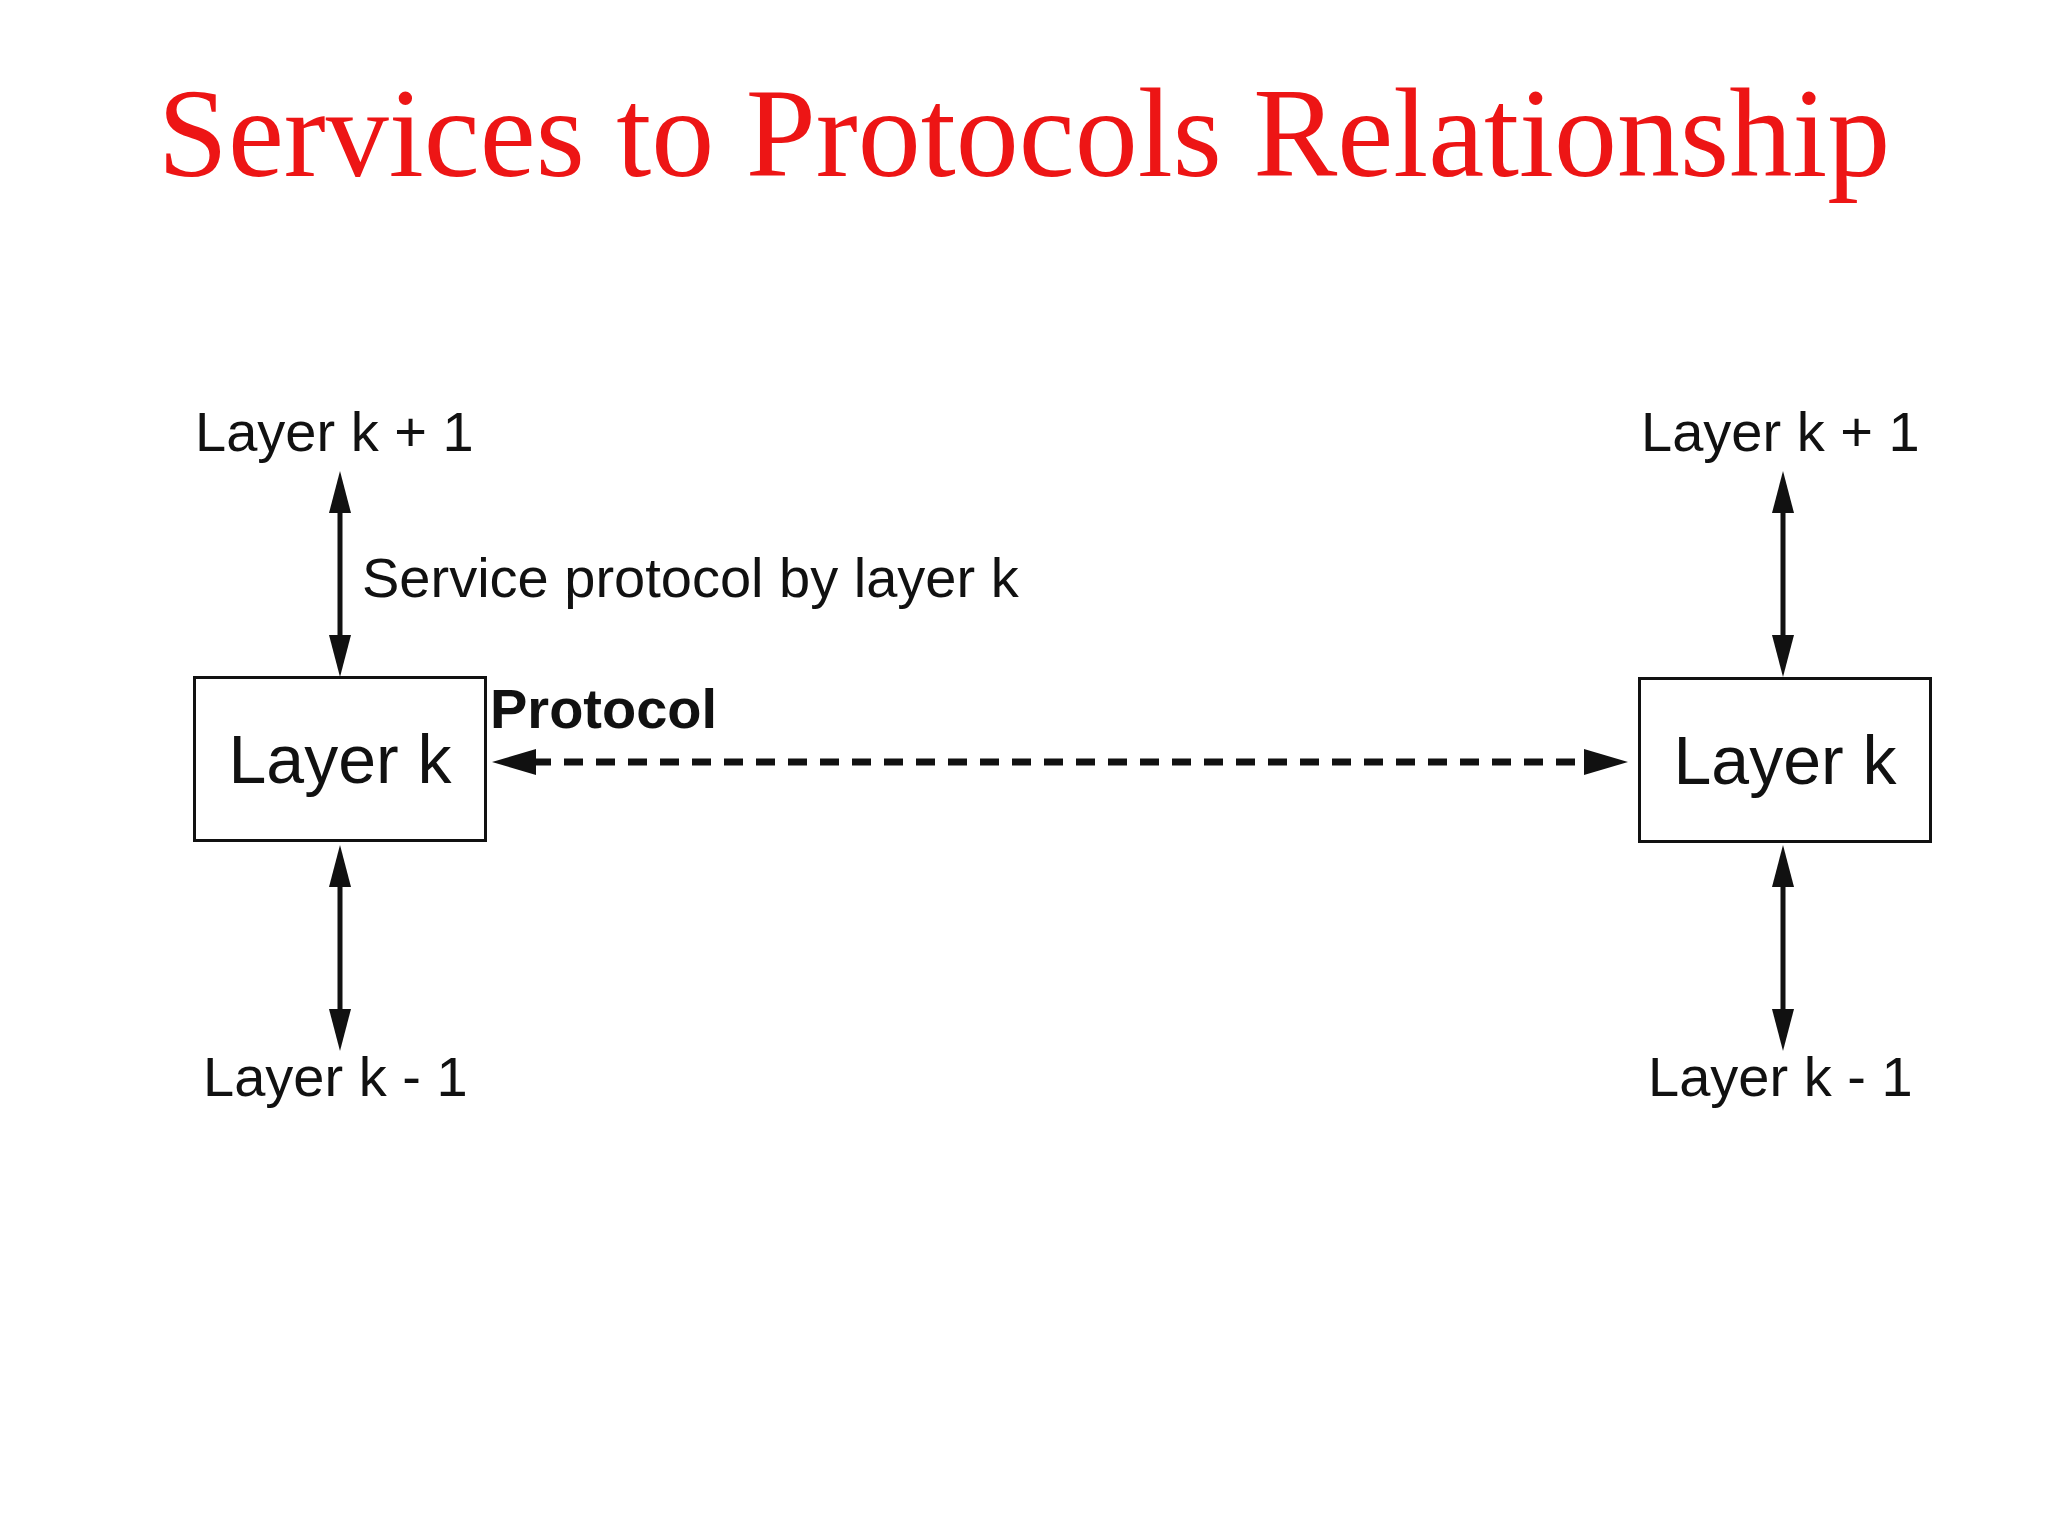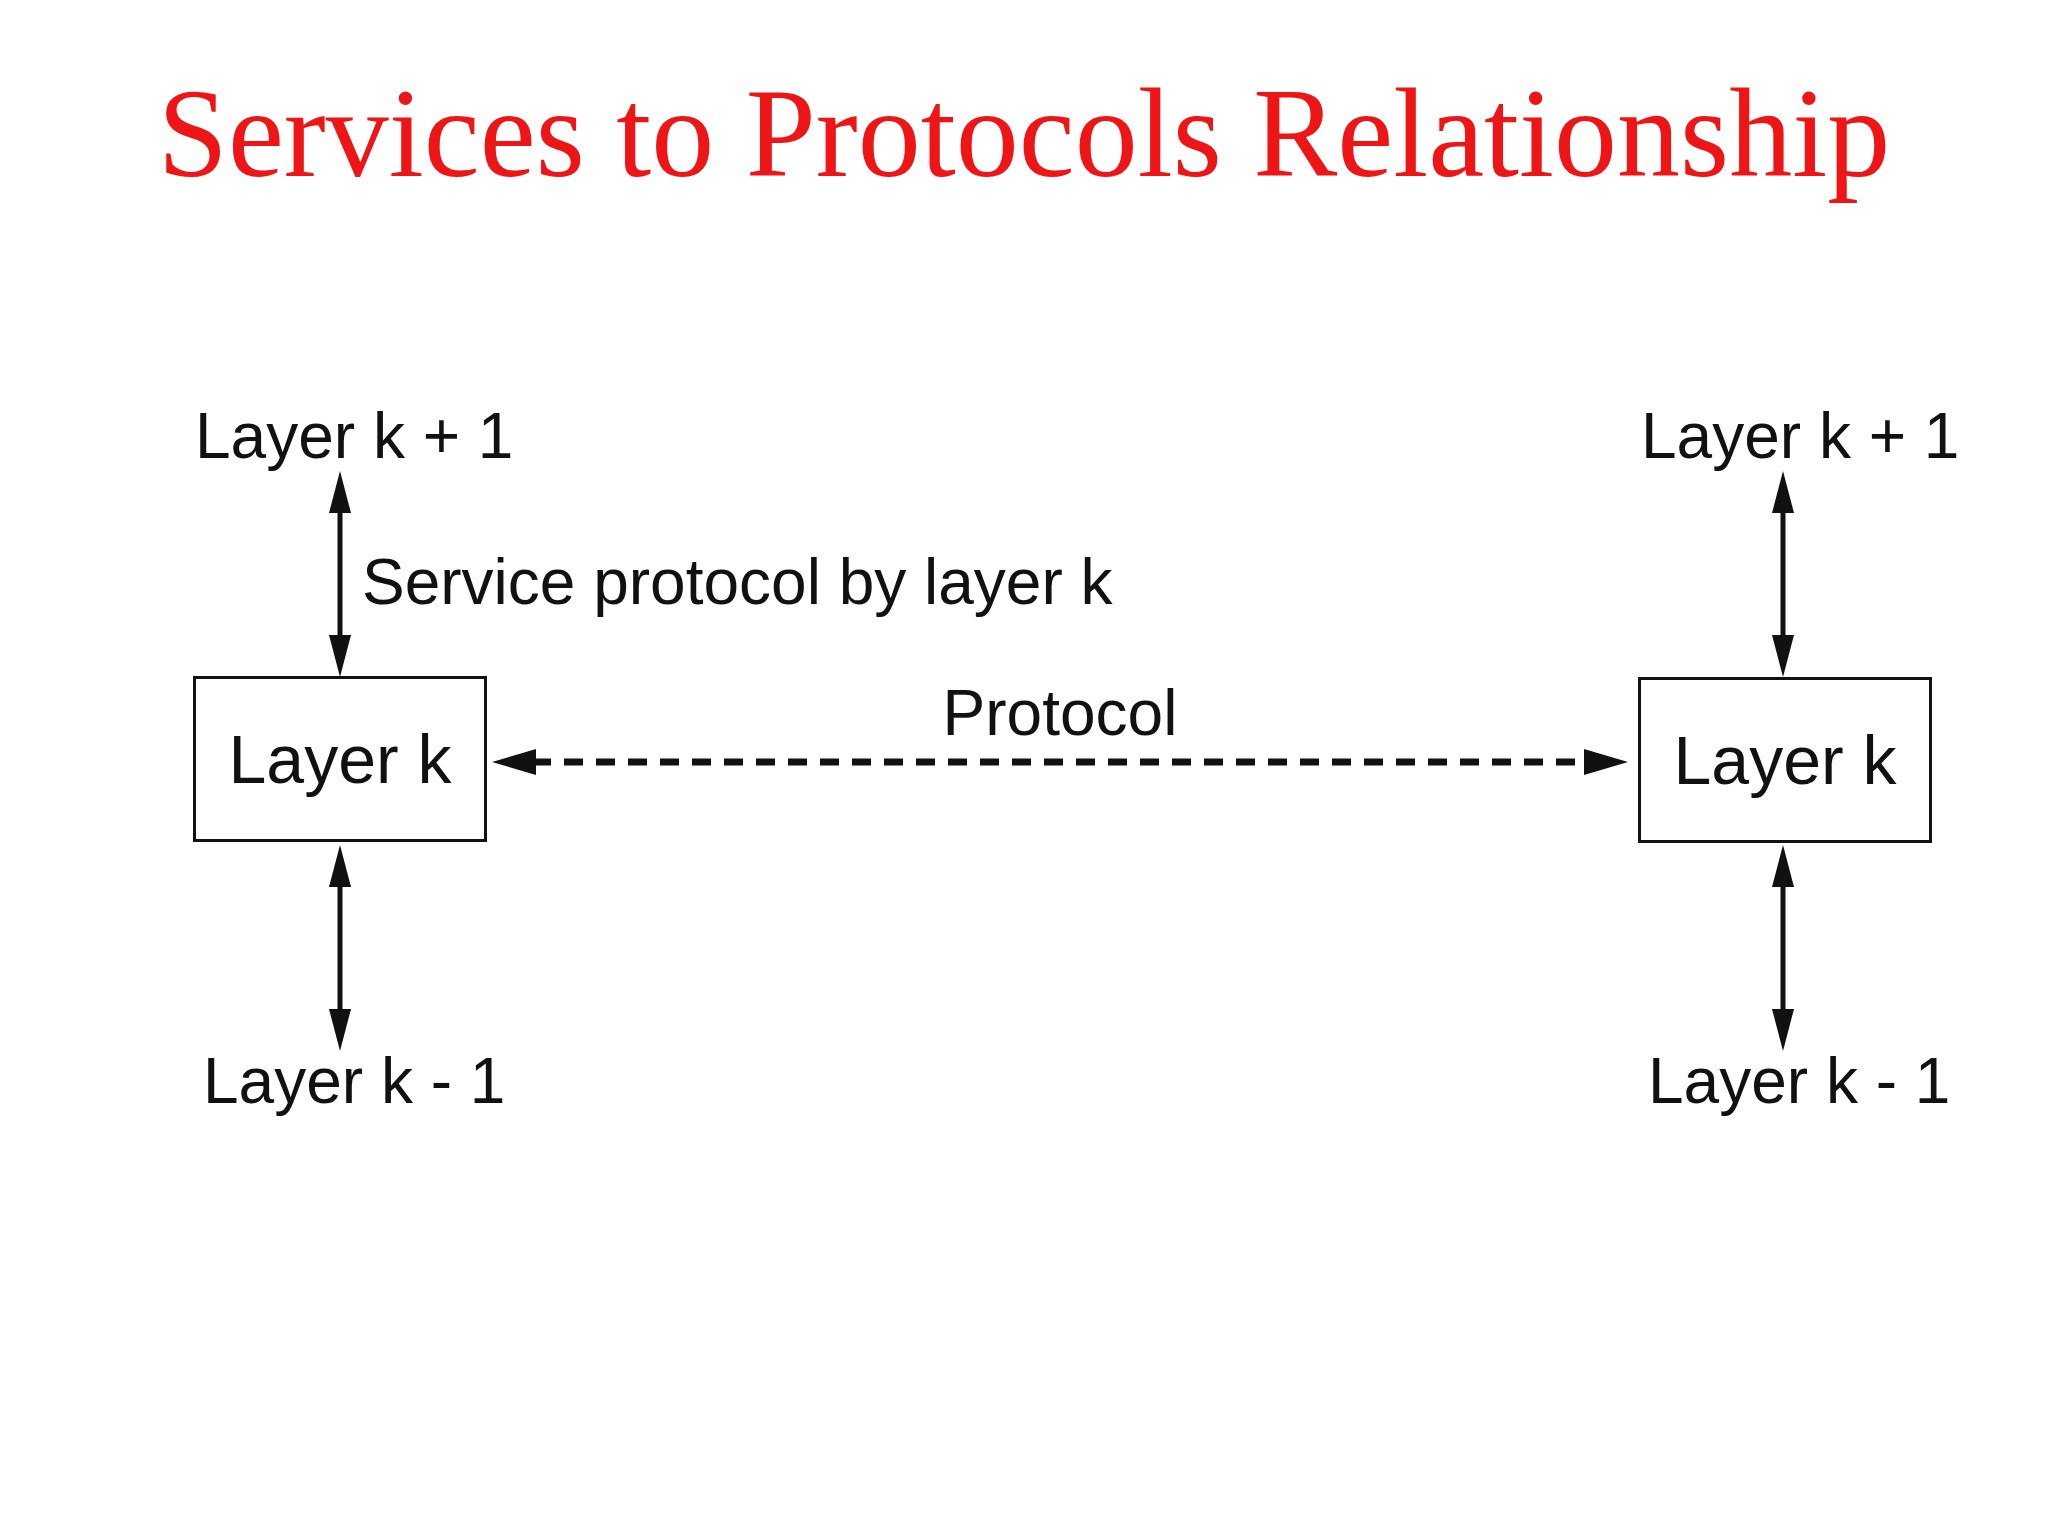--- a/index.html
+++ b/index.html
@@ -25,35 +25,36 @@
     text-align: center;
     font-family: "Liberation Serif", serif;
     font-weight: normal;
     font-size: 126px;
     line-height: 1.15;
     color: var(--title_red, #ed1515);
     white-space: nowrap;
   }
   .dlabel {
     position: absolute;
-    font-size: 64px;
+    font-size: 56px;
     line-height: 1;
     white-space: nowrap;
     color: var(--diagram_black, #111111);
   }
   .lbl-upper-left  { left: 195px;  top: 404px; }
   .lbl-upper-right { left: 1641px; top: 404px; }
   .lbl-lower-left  { left: 203px;  top: 1049px; }
   .lbl-lower-right { left: 1648px; top: 1049px; }
   .lbl-service     { left: 362px;  top: 550px; }
   .lbl-protocol {
     left: 490px;
     width: 1140px;
     top: 681px;
-    text-align: center;
+    text-align: left;
+    font-weight: bold;
   }
   .layer-box {
     position: absolute;
     width: 288px;
     height: 160px;
     border: 3px solid var(--diagram_black, #111111);
     background: var(--background, #ffffff);
     display: flex;
     align-items: center;
     justify-content: center;

